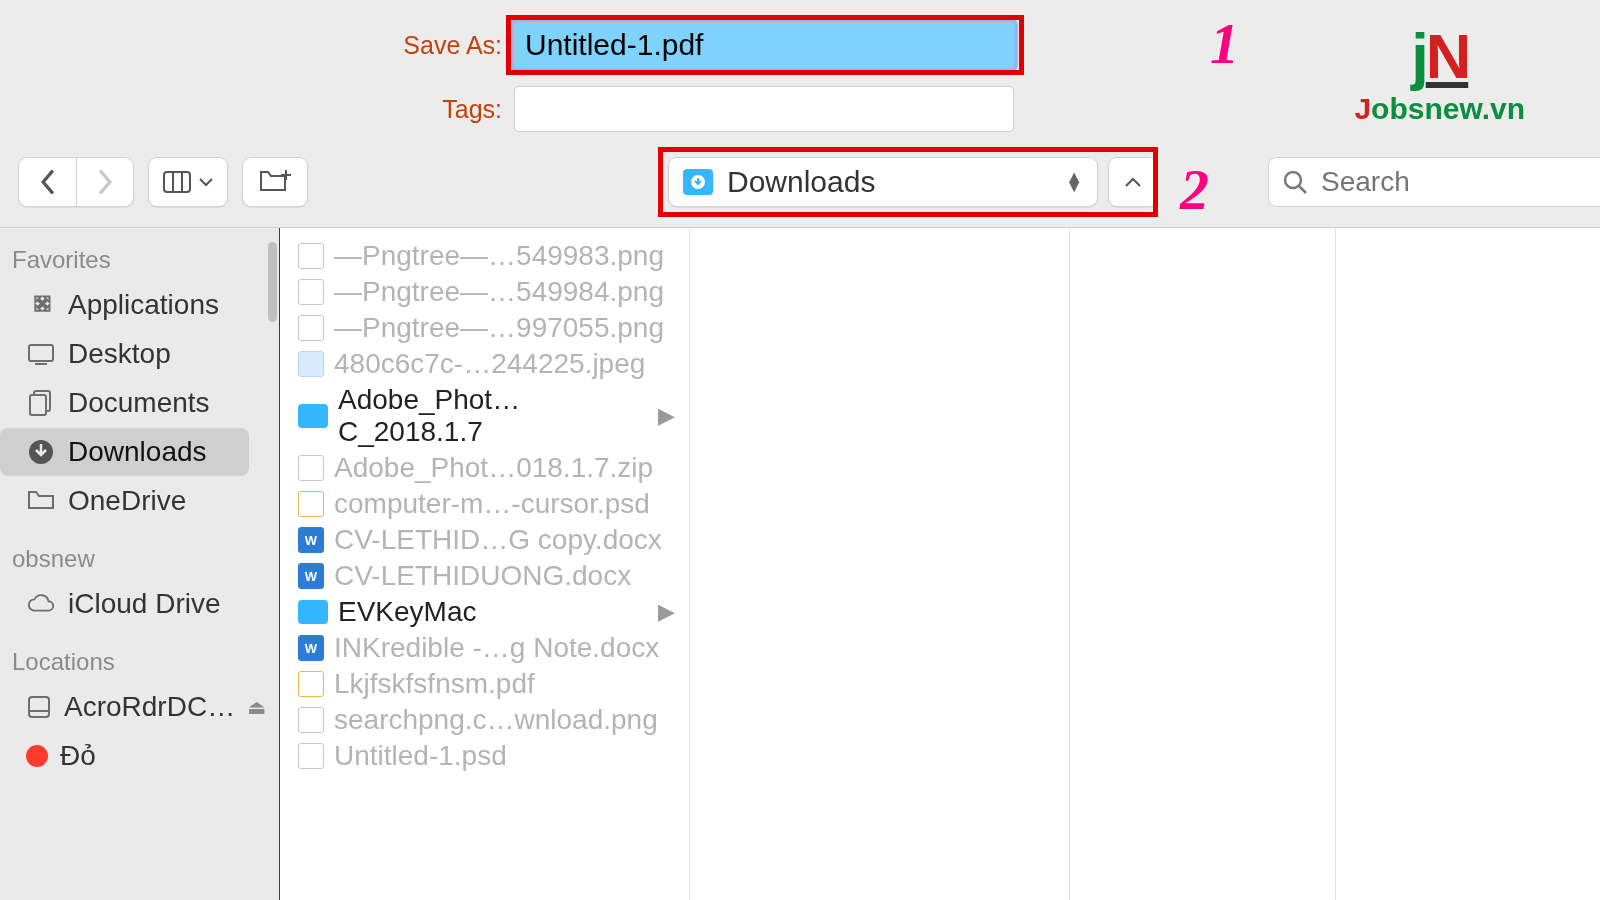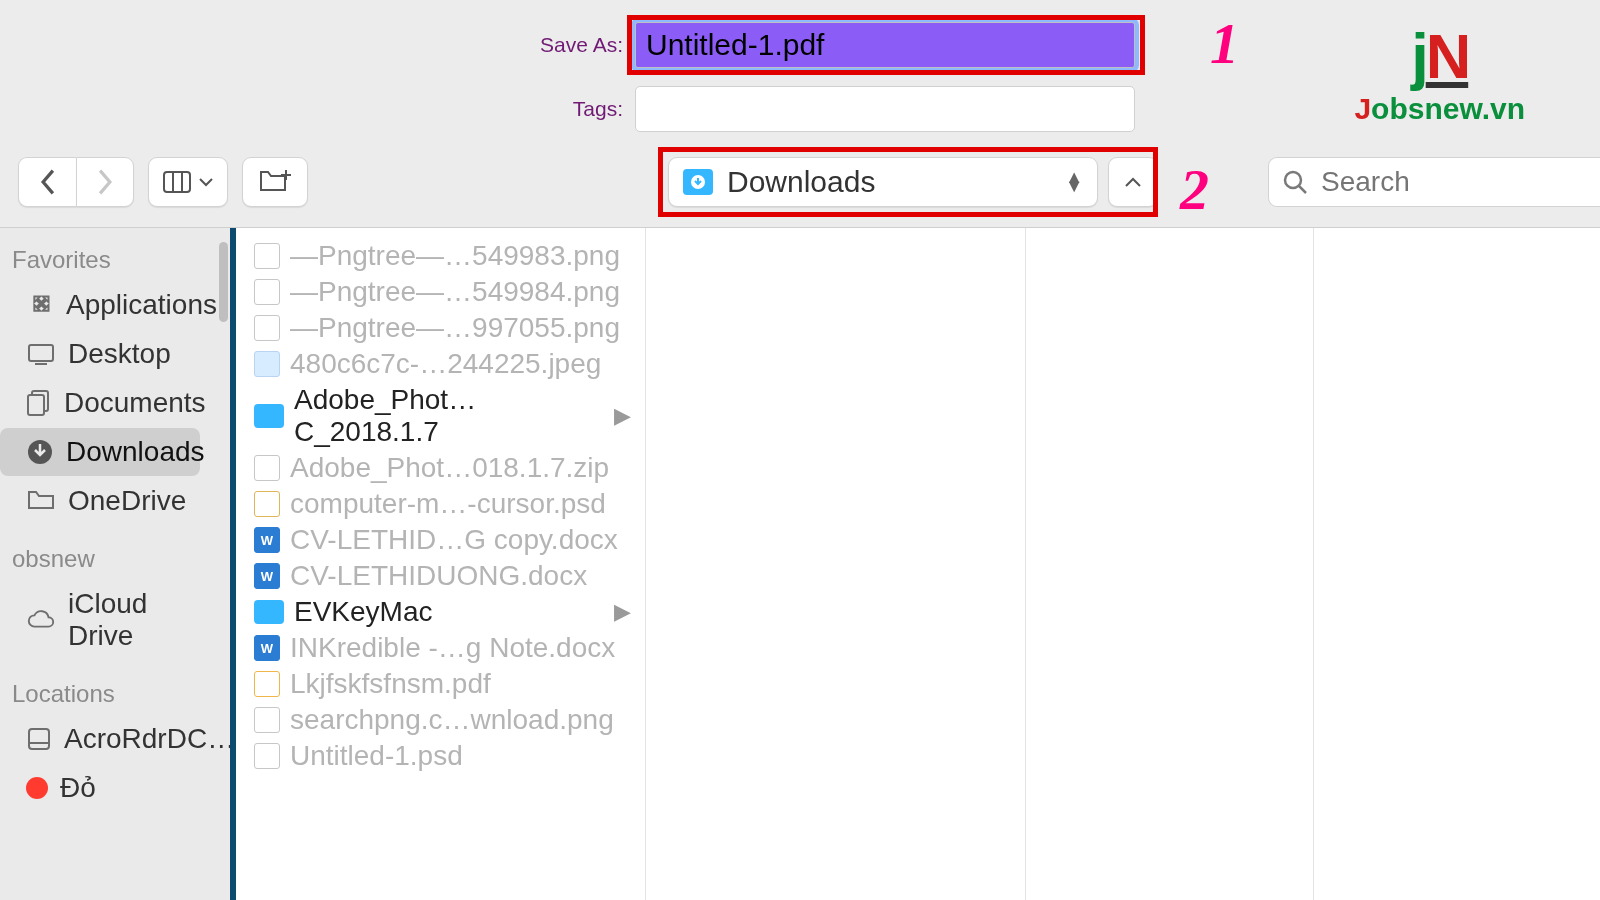--- a/index.html
+++ b/index.html
@@ -15,37 +15,37 @@
     padding: 22px 0 0 0;
     height: 150px;
   }
   .save-row {
     display: flex;
     align-items: center;
     justify-content: flex-start;
     margin-bottom: 18px;
   }
   .save-label {
-    width: 635px;
+    width: 514px;
     text-align: right;
-    font-size: 21px;
-    color: #701a75;
+    font-size: 25px;
+    color: #c2410c;
     padding-right: 12px;
   }
   .saveas-wrap {
     position: relative;
   }
   .saveas-input {
     width: 500px;
     height: 46px;
     font-size: 30px;
     padding: 4px 10px;
     border: 1px solid #bfbfbf;
     border-radius: 3px;
-    background: #8b5cf6;
+    background: #7dd3fc;
     outline: none;
     box-shadow: 0 0 0 4px #8eb9ff;
   }
   .saveas-input::selection { background: #b7d5ff; }
   .saveas-redbox {
     position: absolute;
     left: -8px; top: -7px;
     width: 518px; height: 60px;
     border: 5px solid #e00000;
     pointer-events: none;
@@ -191,24 +191,24 @@
     font-size: 28px;
     color: #7a7a7a;
   }
   
   .main {
     display: flex;
     height: 672px;
     background: #fff;
   }
   .sidebar {
-    width: 236px;
+    width: 280px;
     background: #eaeaea;
     overflow: hidden;
-    border-right: 6px solid #0c4a6e;
+    border-right: 1px solid #0c4a6e;
     position: relative;
     padding: 12px 0 0 0;
   }
   .sidebar .scrollhint {
     position: absolute;
     right: 2px; top: 14px;
     width: 9px; height: 80px;
     background: rgba(0,0,0,.18);
     border-radius: 5px;
   }

